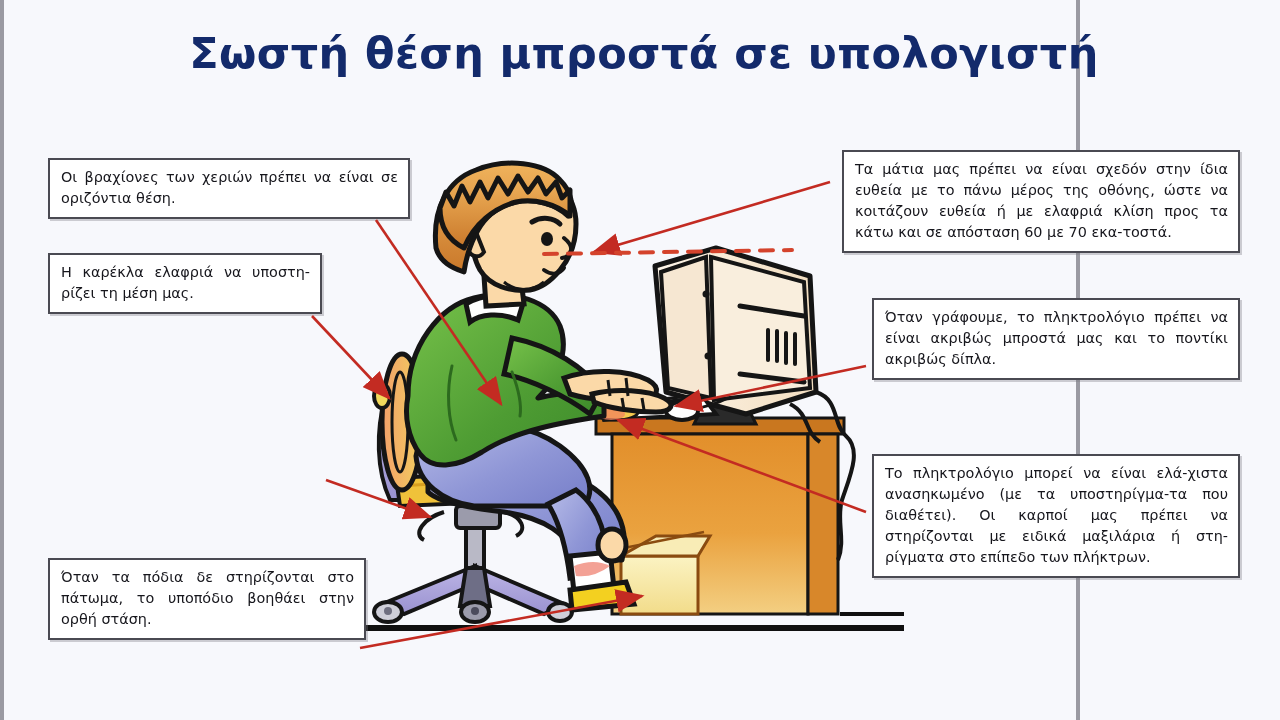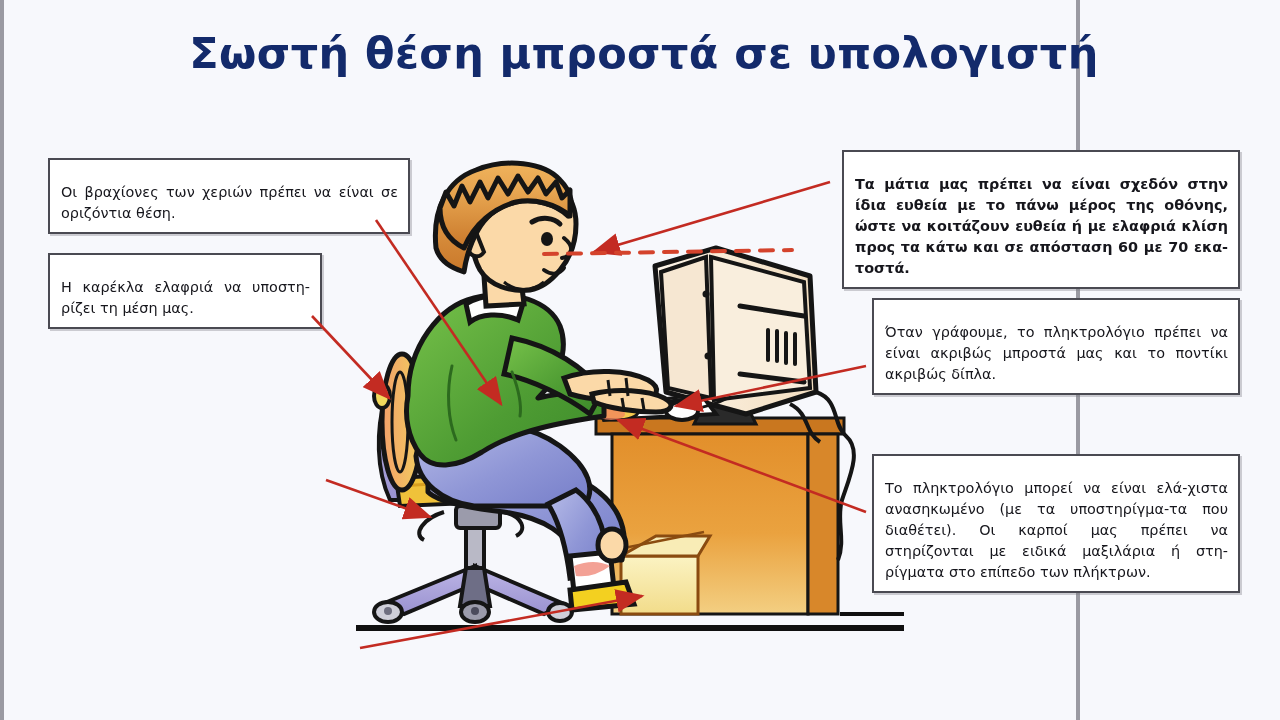--- a/index.html
+++ b/index.html
@@ -26,36 +26,36 @@
     letter-spacing:.4px;
     color:#132a6b;
     white-space:nowrap;
   }
   
   .callout{
     position:absolute;
     background:#ffffff;
     border:2px solid #4a4a52;
     box-shadow:2px 2px 0 rgba(120,120,130,.35);
-    padding:22px 10px 8px 11px;
+    padding:7px 10px 8px 11px;
     box-sizing:border-box;
     font-family:"DejaVu Sans","Liberation Sans",sans-serif;
     font-size:14.4px;
     line-height:1.46;
     color:#16161c;
     text-align:justify;
     z-index:40;
   }
   .callout p{margin:0;}
   
   #cb-arms      {left:44px;  top:158px; width:362px;}
   #cb-chairback {left:44px;  top:253px; width:274px;}
   #cb-height    {left:44px;  top:399px; width:274px;}
   #cb-footrest  {left:44px;  top:558px; width:318px;}
-  #cb-eyes      {left:838px; top:150px; width:398px;font-weight:bold;}
+  #cb-eyes      {left:838px; top:150px; width:398px;}
   #cb-keyboard  {left:868px; top:298px; width:368px;}
   #cb-wrists    {left:868px; top:454px; width:368px;}
 
   
   #art{position:absolute;left:0;top:0;width:1280px;height:720px;z-index:10;}
   #lines{position:absolute;left:0;top:0;width:1280px;height:720px;z-index:55;pointer-events:none;}
 </style>
 </head>
 <body>
 
@@ -294,20 +294,23 @@
 
   <div class="callout" id="cb-arms">
     <p>Οι βραχίονες των χεριών πρέπει να είναι σε οριζόντια θέση.</p>
   </div>
 
   <div class="callout" id="cb-chairback">
     <p>Η καρέκλα ελαφριά να υποστη-ρίζει τη μέση μας.</p>
   </div>
 
 
+  <div class="callout" id="cb-footrest">
+    <p>Όταν τα πόδια δε στηρίζονται στο πάτωμα, το υποπόδιο βοηθάει στην ορθή στάση.</p>
+  </div>
 
   <div class="callout" id="cb-eyes">
     <p>Τα μάτια μας πρέπει να είναι σχεδόν στην ίδια ευθεία με το πάνω μέρος της οθόνης, ώστε να κοιτάζουν ευθεία ή με ελαφριά κλίση προς τα κάτω και σε απόσταση 60 με 70 εκα-τοστά.</p>
   </div>
 
   <div class="callout" id="cb-keyboard">
     <p>Όταν γράφουμε, το πληκτρολόγιο πρέπει να είναι ακριβώς μπροστά μας και το ποντίκι ακριβώς δίπλα.</p>
   </div>
 
   <div class="callout" id="cb-wrists">

